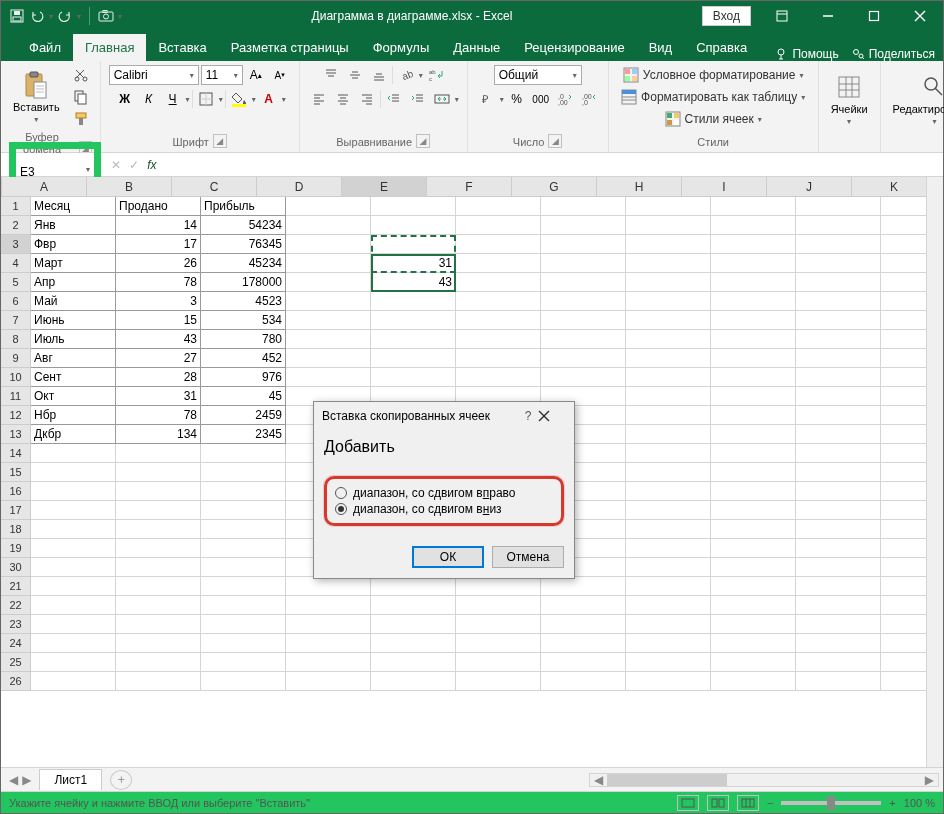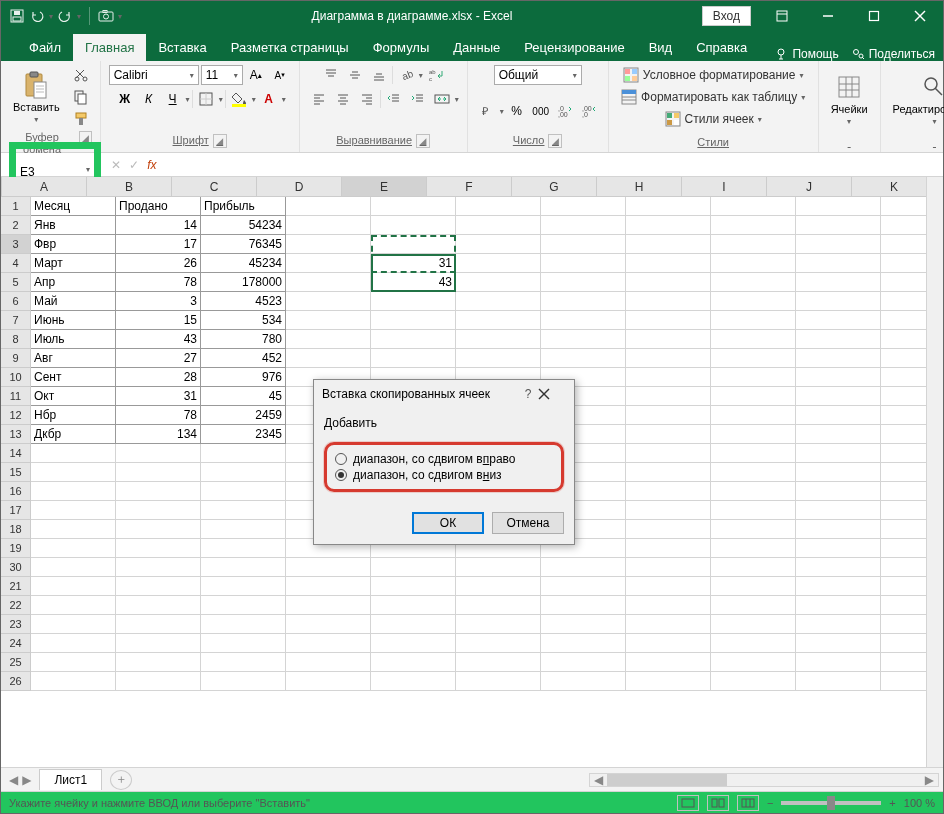--- a/index.html
+++ b/index.html
@@ -21,38 +21,38 @@
 .ribbon-tabs { height: 30px; background: #0c6b3d; display: flex; align-items: flex-end; padding-left: 16px; color: #fff; }
 .rtab { padding: 6px 12px 6px; font-size: 13px; color: #fff; cursor: pointer; }
 .rtab.active { background: #f3f3f3; color: #217346; }
 .ribbon-right { margin-left: auto; display: flex; align-items: center; padding-right: 8px; gap: 12px; font-size: 12px; color: #fff; }
 .ribbon-right span { display: inline-flex; align-items: center; gap: 4px; }
 
 
 .ribbon { height: 92px; background: #f3f3f3; border-bottom: 1px solid #d4d4d4; display: flex; }
 .rgroup { border-right: 1px solid #e1e1e1; padding: 4px 8px 0; display: flex; flex-direction: column; }
 .rgroup-body { flex: 1; display: flex; align-items: center; gap: 6px; }
-.rgroup-label { text-align: center; font-size: 11px; color: #666; padding: 2px 0 4px; display: flex; justify-content: center; align-items: flex-start; gap: 4px; text-decoration: underline; }
+.rgroup-label { text-align: center; font-size: 11px; color: #666; padding: 2px 0 4px; display: flex; justify-content: center; align-items: flex-end; gap: 4px; }
 .rgroup-label .launcher { width: 14px; height: 14px; border: 1px solid #c0c0c0; display: inline-flex; align-items: center; justify-content: center; font-size: 9px; color: #888; }
 .big-btn { display: flex; flex-direction: column; align-items: center; gap: 2px; padding: 2px 4px; }
 .big-btn .ic { width: 28px; height: 28px; display: inline-flex; align-items: center; justify-content: center; }
 .small-row { display: flex; gap: 2px; align-items: center; }
 .small-btn { width: 22px; height: 20px; display: inline-flex; align-items: center; justify-content: center; border: 1px solid transparent; }
 .font-name { width: 90px; height: 20px; border: 1px solid #ababab; background: #fff; padding: 0 4px; font-size: 12px; display: inline-flex; align-items: center; justify-content: space-between; }
 .font-size { width: 42px; height: 20px; border: 1px solid #ababab; background: #fff; padding: 0 4px; font-size: 12px; display: inline-flex; align-items: center; justify-content: space-between; }
 .col { display: flex; flex-direction: column; gap: 2px; }
 .num-fmt { width: 88px; height: 20px; border: 1px solid #ababab; background: #fff; padding: 0 4px; font-size: 12px; display: inline-flex; align-items: center; justify-content: space-between; }
 .styles-item { display: flex; align-items: center; gap: 4px; font-size: 12px; color: #333; padding: 2px 2px; }
 .styles-item .ic { width: 16px; height: 16px; }
 
 
 .fbar { height: 24px; border-bottom: 1px solid #d4d4d4; display: flex; align-items: center; background: #fff; }
 .name-box { width: 92px; height: 20px; border: 7px solid #22c55e; margin-left: 8px; padding: 16px 4px; display: flex; align-items: flex-start; justify-content: space-between; font-size: 12px; }
 .fbar-btns { display: flex; gap: 8px; padding: 0 10px; color: #888; }
-.fx { font-style: italic; color: #c2410c; padding-right: 6px; text-align: right; }
+.fx { font-style: italic; color: #14532d; padding-right: 6px; text-align: right; }
 .fbar-input { flex: 1; height: 20px; border: none; outline: none; }
 
 
 .grid-wrap { flex: 1; display: flex; flex-direction: column; overflow: hidden; position: relative; }
 .col-headers { height: 20px; display: flex; background: #e6e6e6; border-bottom: 1px solid #ccc; }
 .corner { width: 30px; border-right: 1px solid #ccc; background: #e6e6e6; }
 .ch { flex: 0 0 85px; text-align: center; font-size: 12px; color: #333; border-right: 1px solid #ccc; line-height: 20px; }
 .ch.sel { background: #d2d2d2; }
 .rows { flex: 1; overflow: auto; background: #fff; position: relative; }
 .row { height: 19px; display: flex; }
@@ -76,27 +76,27 @@
 .hscroll-thumb { width: 120px; height: 12px; background: #cdcdcd; }
 
 
 .statusbar { height: 22px; background: #22c55e; border-top: 1px solid #d4d4d4; display: flex; align-items: center; font-size: 11px; color: #555; padding: 0 8px; }
 .sb-right { margin-left: auto; display: flex; align-items: center; gap: 8px; }
 .view-btn { width: 22px; height: 16px; display: inline-flex; align-items: center; justify-content: center; border: 1px solid #c0c0c0; }
 .zoom-slider { width: 100px; height: 4px; background: #c0c0c0; position: relative; }
 .zoom-thumb { position: absolute; width: 8px; height: 14px; background: #888; top: -5px; left: 46px; }
 
 
-.dialog { position: absolute; left: 312px; top: 378px; width: 262px; background: #f0f0f0; border: 1px solid #888; box-shadow: 2px 2px 8px rgba(0,0,0,0.3); font-size: 12px; }
+.dialog { position: absolute; left: 312px; top: 400px; width: 262px; background: #f0f0f0; border: 1px solid #888; box-shadow: 2px 2px 8px rgba(0,0,0,0.3); font-size: 12px; }
 .dlg-title { height: 28px; display: flex; align-items: center; padding: 0 8px; }
 .dlg-title-text { flex: 1; font-size: 12px; }
 .dlg-help { width: 20px; text-align: center; color: #555; }
 .dlg-close { width: 28px; text-align: center; }
 .dlg-body { padding: 8px 10px 4px; }
-.dlg-label { font-size: 12px; margin-bottom: 12px; }
+.dlg-label { font-size: 16px; margin-bottom: 20px; }
 .radio-box { border: 3px solid #d63a2f; border-radius: 10px; padding: 6px 8px; margin-bottom: 10px; box-shadow: 0 0 0 1px rgba(214,58,47,0.2); }
 .radio-row { display: flex; align-items: center; gap: 6px; font-size: 12px; padding: 1px 0; }
 .radio { width: 12px; height: 12px; border-radius: 50%; border: 1px solid #555; display: inline-flex; align-items: center; justify-content: center; }
 .radio.checked::after { content: ""; width: 6px; height: 6px; background: #333; border-radius: 50%; }
 .dlg-buttons { display: flex; justify-content: flex-end; gap: 8px; padding: 6px 10px 10px; }
 .dlg-btn { width: 72px; height: 22px; border: 1px solid #adadad; background: #e1e1e1; font-size: 12px; display: inline-flex; align-items: center; justify-content: center; }
 .dlg-btn.primary { border: 1px solid #0078d7; box-shadow: inset 0 0 0 1px #0078d7; }
 .underline-a { text-decoration: underline; }
 
 svg { display: block; }
@@ -386,21 +386,21 @@
             <span class="dd">▾</span>
         </div>
       </div>
       <div class="rgroup-label">
           <span>Выравнивание</span>
           <span class="launcher">◢</span>
         </div>
     </div>
 
     <div class="rgroup">
-      <div class="rgroup-body col" style="gap:16px;">
+      <div class="rgroup-body col" style="gap:4px;">
         <div class="num-fmt">
             <span>Общий</span>
             <span class="dd">▾</span>
           </div>
         <div class="small-row">
           <span class="small-btn">
               <svg width="14" height="14">
                 <text x="2" y="11" font-size="11" fill="#555">₽</text>
               </svg>
             </span>

